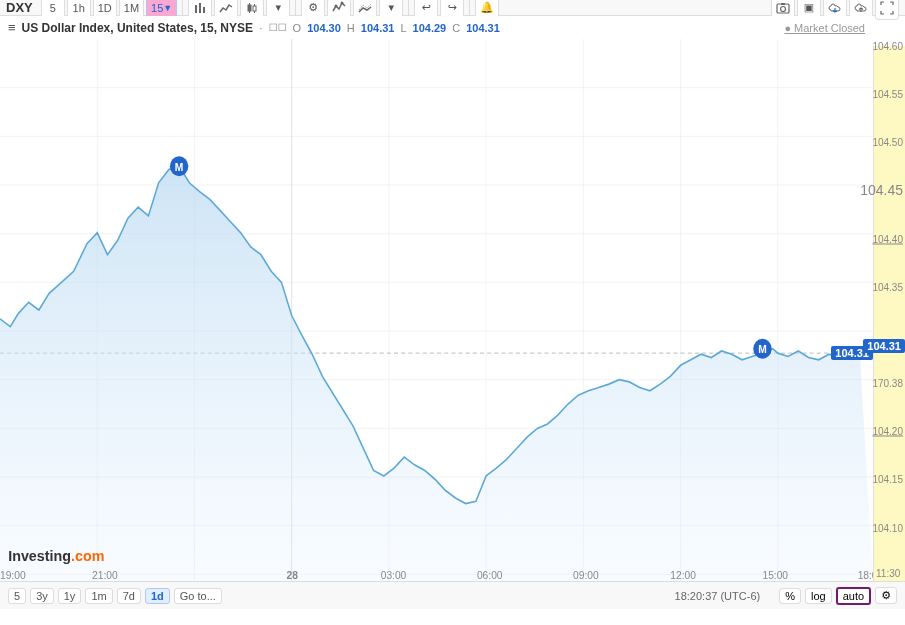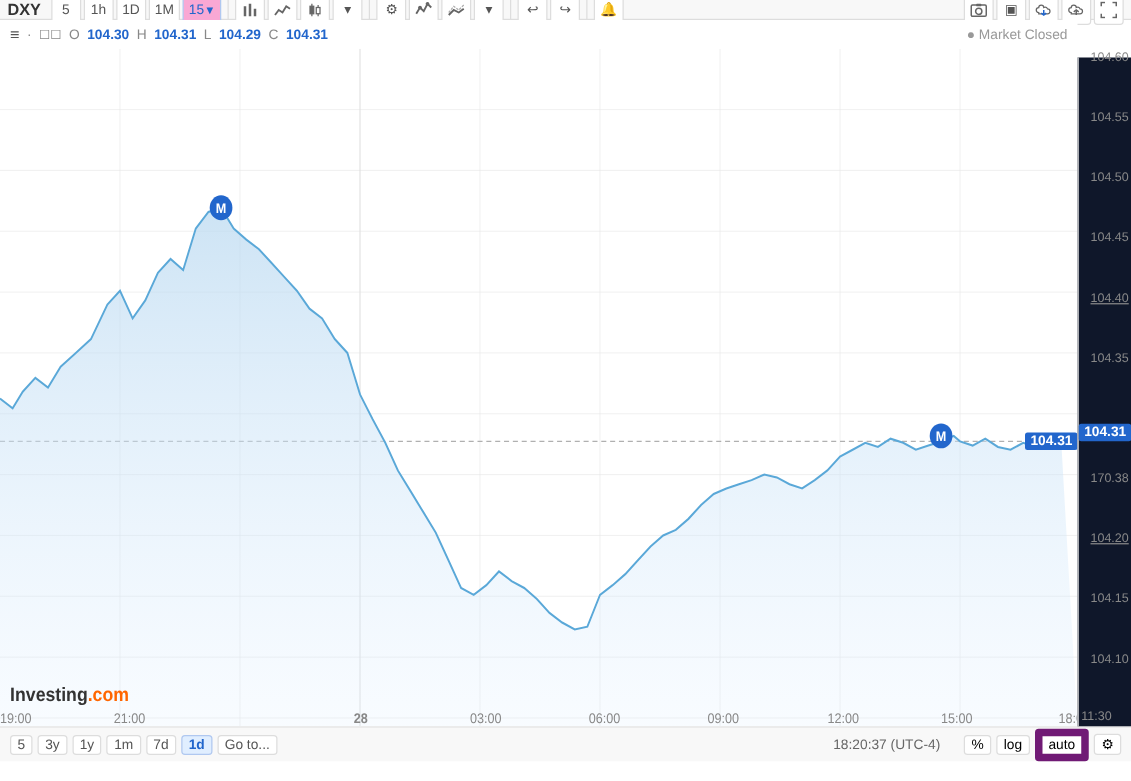--- a/index.html
+++ b/index.html
@@ -53,21 +53,21 @@
       display: flex; align-items: center; padding: 0 8px; gap: 4px; font-size: 11px; color: #666;
     }
     .bottom-btn {
       padding: 1px 5px; border: 1px solid #ddd; border-radius: 3px; background: #fff;
       cursor: pointer; font-size: 11px; color: #555;
     }
     .bottom-btn.active { background: #e0eeff; border-color: #b0c8f0; color: #2266cc; font-weight: bold; }
     .bottom-spacer { flex: 1; }
     .bottom-timestamp { color: #666; font-size: 11px; }
     .bottom-log { padding: 1px 5px; border: 1px solid #ddd; border-radius: 3px; background: #fff; cursor: pointer; font-size: 11px; }
-    .bottom-auto { padding: 1px 5px; border: 6px solid #701a75; border-radius: 3px; background: #fff; cursor: pointer; font-size: 11px; }
+    .bottom-auto { padding: 1px 5px; border: 2px solid #701a75; border-radius: 3px; background: #fff; cursor: pointer; font-size: 11px; }
     .bottom-gear { padding: 1px 5px; border: 1px solid #ddd; border-radius: 3px; background: #fff; cursor: pointer; font-size: 11px; }
 
     
     #chart-svg { width: 100%; height: 100%; }
 
     .y-label {
       position: absolute; right: 2px; font-size: 10px; color: #888; transform: translateY(-50%);
     }
   </style>
 </head>
@@ -168,31 +168,32 @@
     </svg>
   </button>
 </div>
 
 <div id="chart-area" style="display:flex; height: 565px;">
 
   <div id="chart-main" style="flex:1; position:relative; display:flex; flex-direction:column;">
 
     <div id="chart-title">
       <span style="font-size:13px; color:#555;">≡</span>
+      <span class="chart-symbol-title">US Dollar Index, United States, 15, NYSE</span>
       <span style="font-size:11px; color:#888;">·</span>
       <span style="font-size:10px; color:#888;">☐☐</span>
       <span class="ohlc-label">O</span>
       <span class="ohlc-value">104.30</span>
       <span class="ohlc-label">H</span>
       <span class="ohlc-value">104.31</span>
       <span class="ohlc-label">L</span>
       <span class="ohlc-value">104.29</span>
       <span class="ohlc-label">C</span>
       <span class="ohlc-value">104.31</span>
-      <span class="market-closed-badge" style="margin-left:auto; color:#999; font-size:11px;">● Market Closed</span>
+      <span class="market-closed-badge" style="margin-left:auto; color:#999; font-size:11px;text-decoration:underline;">● Market Closed</span>
     </div>
 
     <div style="flex:1; position:relative;">
       <svg id="chart-svg" viewBox="0 0 853 490" preserveAspectRatio="none" style="width:100%; height:100%; display:block;">
         <defs>
           <linearGradient id="areaGrad" x1="0" y1="0" x2="0" y2="1">
             <stop offset="0%" stop-color="#b8d8f0" stop-opacity="0.7"></stop>
             <stop offset="100%" stop-color="#ddeeff" stop-opacity="0.2"></stop>
           </linearGradient>
         </defs>
@@ -416,27 +417,27 @@
 
         <text x="8" y="472" fill="#333" font-size="14" font-weight="bold" font-family="Arial">Investing<tspan fill="#ff6600">.com</tspan></text>
       </svg>
 
       <div style="position:absolute; right:0; top: calc(284px * 490 / 490); transform:translateY(-50%); background:#2266cc; color:#fff; padding:1px 4px; font-size:11px; font-weight:bold; border-radius:2px; top:284px; top: calc(284/490 * 100%);">
         <span>104.31</span>
       </div>
     </div>
   </div>
 
-  <div id="y-axis" style="width:43px; background:#0f172a; border-left:1px solid #e0e0e0; position:relative; margin-top:30px;">
+  <div id="y-axis" style="width:32px; background:#fef9c3; border-left:1px solid #e0e0e0; position:relative; margin-top:30px;">
     <div style="position:relative; height:100%;">
 
       <span class="y-label" style="top:0%; font-size:10px; color:#888;">104.60</span>
       <span class="y-label" style="top:9%; font-size:10px; color:#888;">104.55</span>
       <span class="y-label" style="top:18%; font-size:10px; color:#888;">104.50</span>
-      <span class="y-label" style="top:27%; font-size:10px; color:#888;margin-left:20px;">104.45</span>
+      <span class="y-label" style="top:27%; font-size:14px; color:#888;margin-left:20px;">104.45</span>
       <span class="y-label" style="top:36%; font-size:10px; color:#888;text-decoration:underline;">104.40</span>
       <span class="y-label" style="top:45%; font-size:10px; color:#888;text-align:center;">104.35</span>
 
       <div style="position:absolute; top:56%; right:0; background:#2266cc; color:#fff; padding:1px 4px; font-size:11px; font-weight:bold; border-radius:2px; transform:translateY(-50%); white-space:nowrap;">104.31</div>
 
       <span class="y-label" style="top:63%; font-size:10px; color:#888;">170.38</span>
       <span class="y-label" style="top:72%; font-size:10px; color:#888;text-decoration:underline;">104.20</span>
       <span class="y-label" style="top:81%; font-size:10px; color:#888;">104.15</span>
       <span class="y-label" style="top:90%; font-size:10px; color:#888;margin-left:44px;">104.10</span>
 
@@ -450,20 +451,20 @@
   <button class="bottom-btn">5</button>
   <button class="bottom-btn">3y</button>
   <button class="bottom-btn">1y</button>
   <button class="bottom-btn">1m</button>
   <button class="bottom-btn">7d</button>
   <button class="bottom-btn active">1d</button>
   <button class="bottom-btn">Go to...</button>
 
   <div class="bottom-spacer"></div>
 
-  <span class="bottom-timestamp">18:20:37 (UTC-4)</span>
+  <span class="bottom-timestamp">18:20:37 (UTC-6)</span>
   <span style="color:#888; font-size:11px; margin:0 4px;">&nbsp;</span>
 
   <button class="bottom-log">%</button>
   <button class="bottom-log">log</button>
   <button class="bottom-auto">auto</button>
   <button class="bottom-gear">⚙</button>
 </div>
 
 </body></html>

